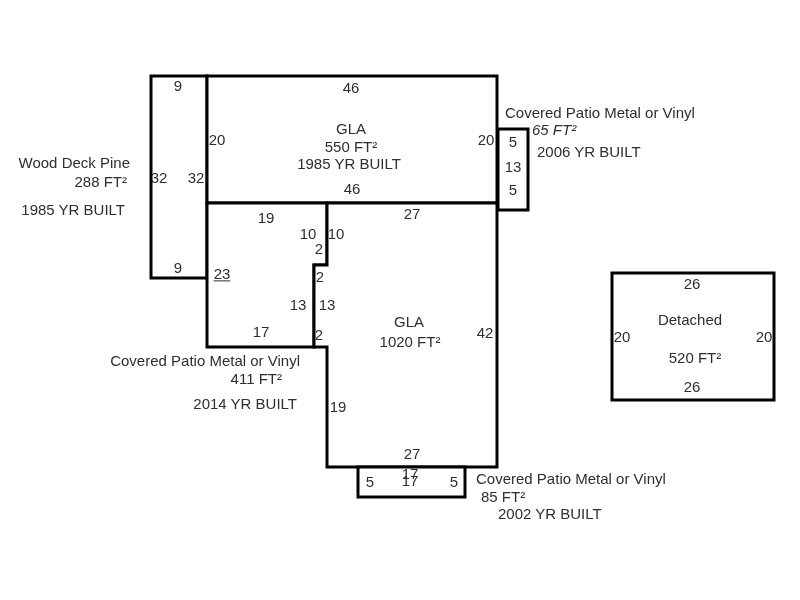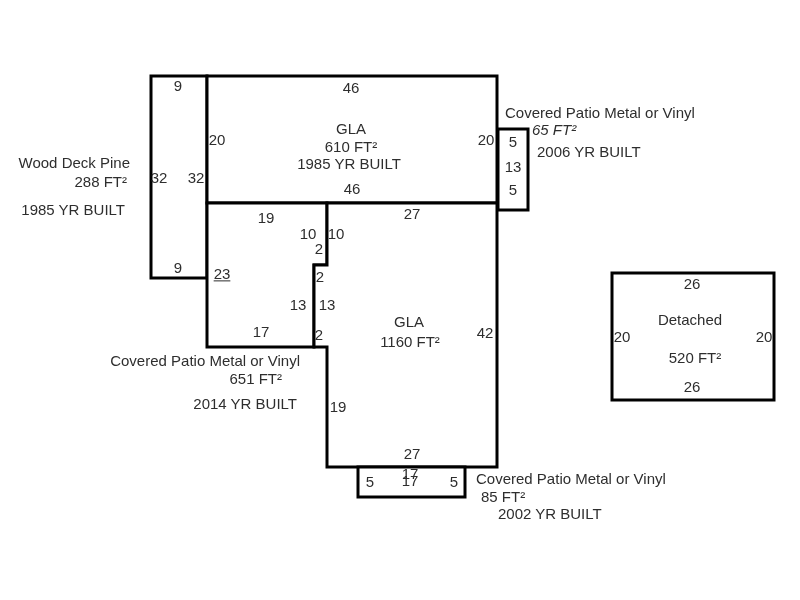--- a/index.html
+++ b/index.html
@@ -43,21 +43,21 @@
   <div class="lbl r" style="right:670px; top:163px;">Wood Deck Pine</div>
   <div class="lbl r" style="right:673px; top:182px;">288 FT²</div>
   <div class="lbl r" style="right:675px; top:210px;">1985 YR BUILT</div>
 
   <div class="lbl c" style="left:178px; top:86px;">9</div>
   <div class="lbl c" style="left:159px; top:178px;">32</div>
   <div class="lbl c" style="left:196px; top:178px;">32</div>
   <div class="lbl c" style="left:178px; top:268px;">9</div>
 
   <div class="lbl c" style="left:351px; top:129px;">GLA</div>
-  <div class="lbl c" style="left:351px; top:147px;">610 FT²</div>
+  <div class="lbl c" style="left:351px; top:147px;">550 FT²</div>
   <div class="lbl c" style="left:349px; top:164px;">1985 YR BUILT</div>
 
   <div class="lbl c" style="left:351px; top:88px;">46</div>
   <div class="lbl c" style="left:217px; top:140px;">20</div>
   <div class="lbl c" style="left:486px; top:140px;">20</div>
   <div class="lbl c" style="left:352px; top:189px;">46</div>
 
   <div class="lbl l" style="left:505px; top:113px;">Covered Patio Metal or Vinyl</div>
   <div class="lbl l" style="left:532px; top:130px;font-style:italic;">65 FT²</div>
   <div class="lbl l" style="left:537px; top:152px;">2006 YR BUILT</div>
@@ -74,25 +74,25 @@
   <div class="lbl c" style="left:319px; top:249px;">2</div>
   <div class="lbl c" style="left:320px; top:277px;">2</div>
   <div class="lbl c" style="left:298px; top:305px;">13</div>
   <div class="lbl c" style="left:327px; top:305px;">13</div>
   <div class="lbl c" style="left:319px; top:335px;">2</div>
 
   <div class="lbl c" style="left:222px; top:274px;text-decoration:underline;">23</div>
   <div class="lbl c" style="left:261px; top:332px;">17</div>
 
   <div class="lbl r" style="right:500px; top:361px;">Covered Patio Metal or Vinyl</div>
-  <div class="lbl r" style="right:518px; top:379px;">651 FT²</div>
+  <div class="lbl r" style="right:518px; top:379px;">411 FT²</div>
   <div class="lbl r" style="right:503px; top:404px;">2014 YR BUILT</div>
 
   <div class="lbl c" style="left:409px; top:322px;">GLA</div>
-  <div class="lbl c" style="left:410px; top:342px;">1160 FT²</div>
+  <div class="lbl c" style="left:410px; top:342px;">1020 FT²</div>
 
   <div class="lbl c" style="left:485px; top:333px;">42</div>
   <div class="lbl c" style="left:338px; top:407px;">19</div>
   <div class="lbl c" style="left:412px; top:454px;">27</div>
 
   <div class="lbl c" style="left:370px; top:482px;">5</div>
   <div class="lbl c" style="left:410px; top:474px;">17</div>
   <div class="lbl c" style="left:410px; top:481px;">17</div>
   <div class="lbl c" style="left:454px; top:482px;">5</div>
 

